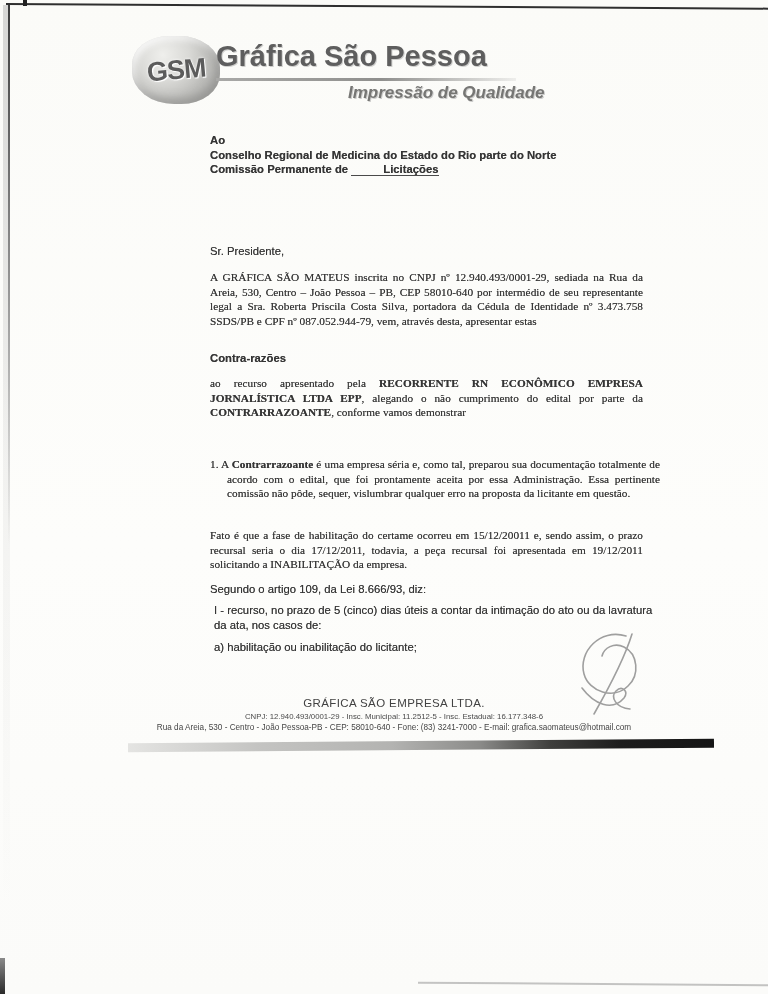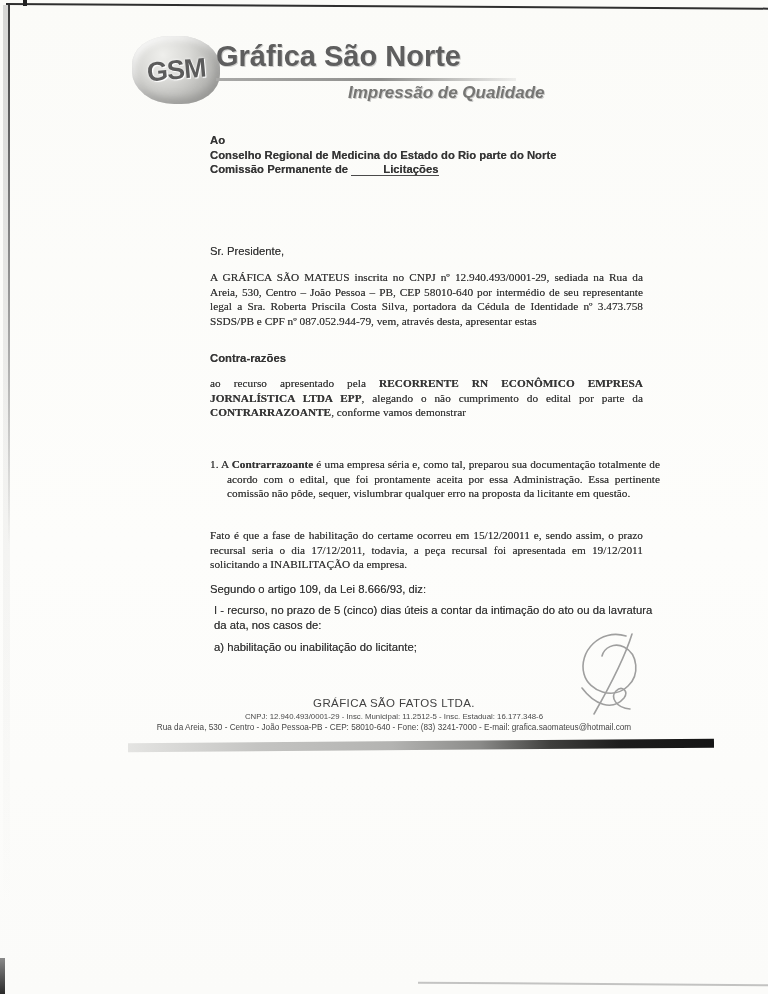--- a/index.html
+++ b/index.html
@@ -69,21 +69,21 @@
   <div class="scan-top"></div>
   <div class="scan-top-tick"></div>
   <div class="scan-left-soft"></div>
   <div class="scan-left-line"></div>
   <div class="scan-bottom-left"></div>
   <div class="scan-bottom-right"></div>
 
   <div class="logo-blob">
     <span class="logo-monogram">GSM</span>
   </div>
-  <div class="wordmark">Gráfica São Norte</div>
+  <div class="wordmark">Gráfica São Pessoa</div>
   <div class="wordmark-rule"></div>
   <div class="tagline">Impressão de Qualidade</div>
 
   <div class="tx" style="top:133px;font-weight:bold;">
     <div>Ao</div>
     <div>Conselho Regional de Medicina do Estado do Rio parte do Norte</div>
     <div><span>Comissão Permanente de </span><span class="ul">Licitações</span></div>
   </div>
 
 
@@ -106,19 +106,19 @@
 
   <svg class="signature" viewBox="0 0 108 96">
     <g fill="none" stroke="#8f8f8f" stroke-width="1.6" stroke-linecap="round" opacity="0.85">
       <path d="M60 10 C34 2 12 26 18 48 C23 66 48 74 62 60 C74 49 72 28 58 21 C48 16 38 22 36 30"></path>
       <path d="M66 8 C58 34 44 60 28 88"></path>
       <path d="M16 62 C28 78 46 86 58 72 C63 65 56 59 50 65 C44 71 50 82 64 83"></path>
     </g>
   </svg>
 
   <div class="footer">
-    <div class="footer-company">GRÁFICA SÃO FATOS LTDA.</div>
+    <div class="footer-company">GRÁFICA SÃO EMPRESA LTDA.</div>
     <div class="footer-registry">CNPJ: 12.940.493/0001-29 - Insc. Municipal: 11.2512-5 - Insc. Estadual: 16.177.348-6</div>
     <div class="footer-address">Rua da Areia, 530 - Centro - João Pessoa-PB - CEP: 58010-640 - Fone: (83) 3241-7000 - E-mail: grafica.saomateus@hotmail.com</div>
   </div>
   <div class="footer-bar"></div>
 
 </div>
 
 </body></html>

